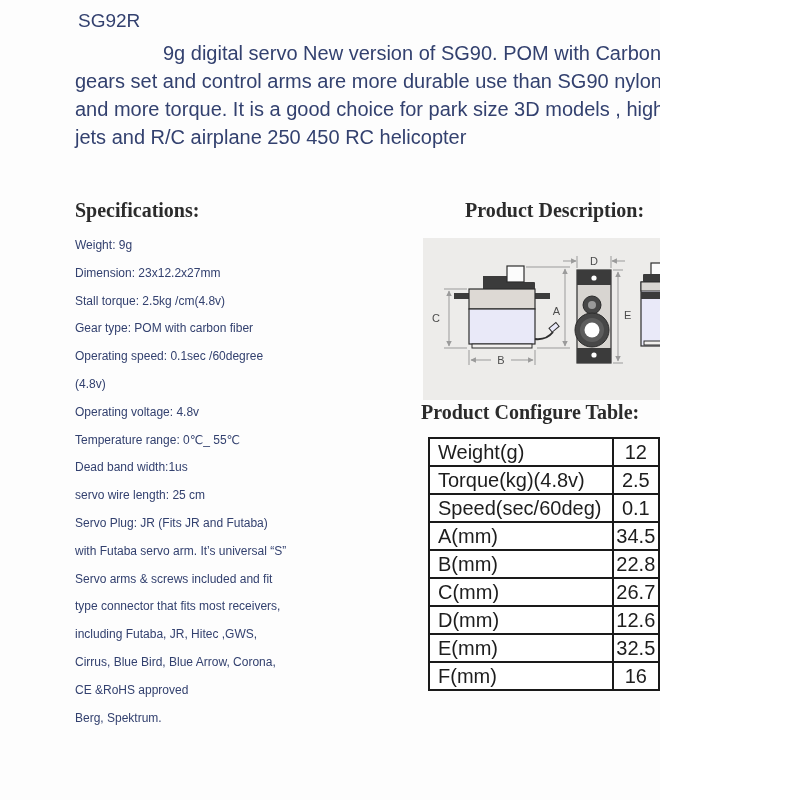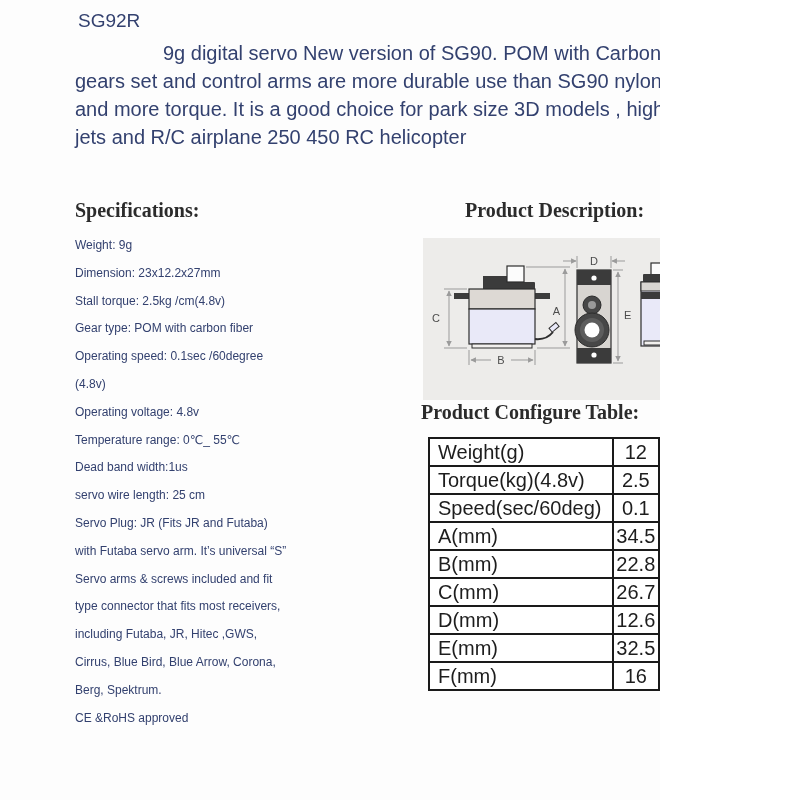--- a/index.html
+++ b/index.html
@@ -77,22 +77,22 @@
       <div class="spec-line">Operating voltage: 4.8v</div>
       <div class="spec-line">Temperature range: 0℃_ 55℃</div>
       <div class="spec-line">Dead band width:1us</div>
       <div class="spec-line">servo wire length: 25 cm</div>
       <div class="spec-line">Servo Plug: JR (Fits JR and Futaba)</div>
       <div class="spec-line">with Futaba servo arm. It’s universal “S”</div>
       <div class="spec-line">Servo arms &amp; screws included and fit</div>
       <div class="spec-line">type connector that fits most receivers,</div>
       <div class="spec-line">including Futaba, JR, Hitec ,GWS,</div>
       <div class="spec-line">Cirrus, Blue Bird, Blue Arrow, Corona,</div>
+      <div class="spec-line">CE &amp;RoHS approved</div>
       <div class="spec-line">Berg, Spektrum.</div>
-      <div class="spec-line">CE &amp;RoHS approved</div>
     </div>
 
   <div class="heading" id="pd-heading">Product Description:</div>
 
   <svg class="diagram" viewBox="0 0 308 162" xmlns="http://www.w3.org/2000/svg">
     <defs>
       <marker id="arr" viewBox="0 0 10 10" refX="9" refY="5" markerWidth="5.5" markerHeight="5.5" orient="auto-start-reverse">
         <path d="M0,0L10,5L0,10z" fill="#9b9b9b"></path>
       </marker>
     </defs>

